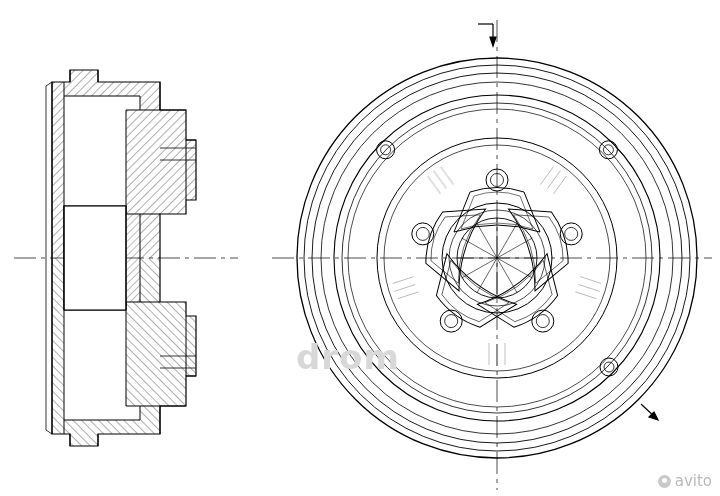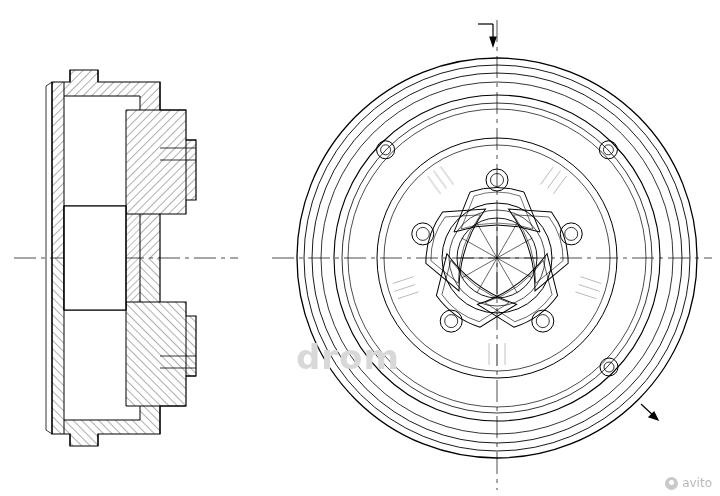--- a/index.html
+++ b/index.html
@@ -36,21 +36,21 @@
     user-select: none;
   }
   .wm-corner {
     position: absolute;
     right: 8px;
     bottom: 6px;
     display: flex;
     align-items: center;
     gap: 4px;
     color: #b9b9b9;
-    font-size: 12px;
+    font-size: 15px;
     font-family: "DejaVu Sans", sans-serif;
     user-select: none;
   }
   .wm-corner .logo-dot {
     display: inline-block;
     width: 13px;
     height: 13px;
     border-radius: 50%;
     background: #c9c9c9;
     position: relative;

